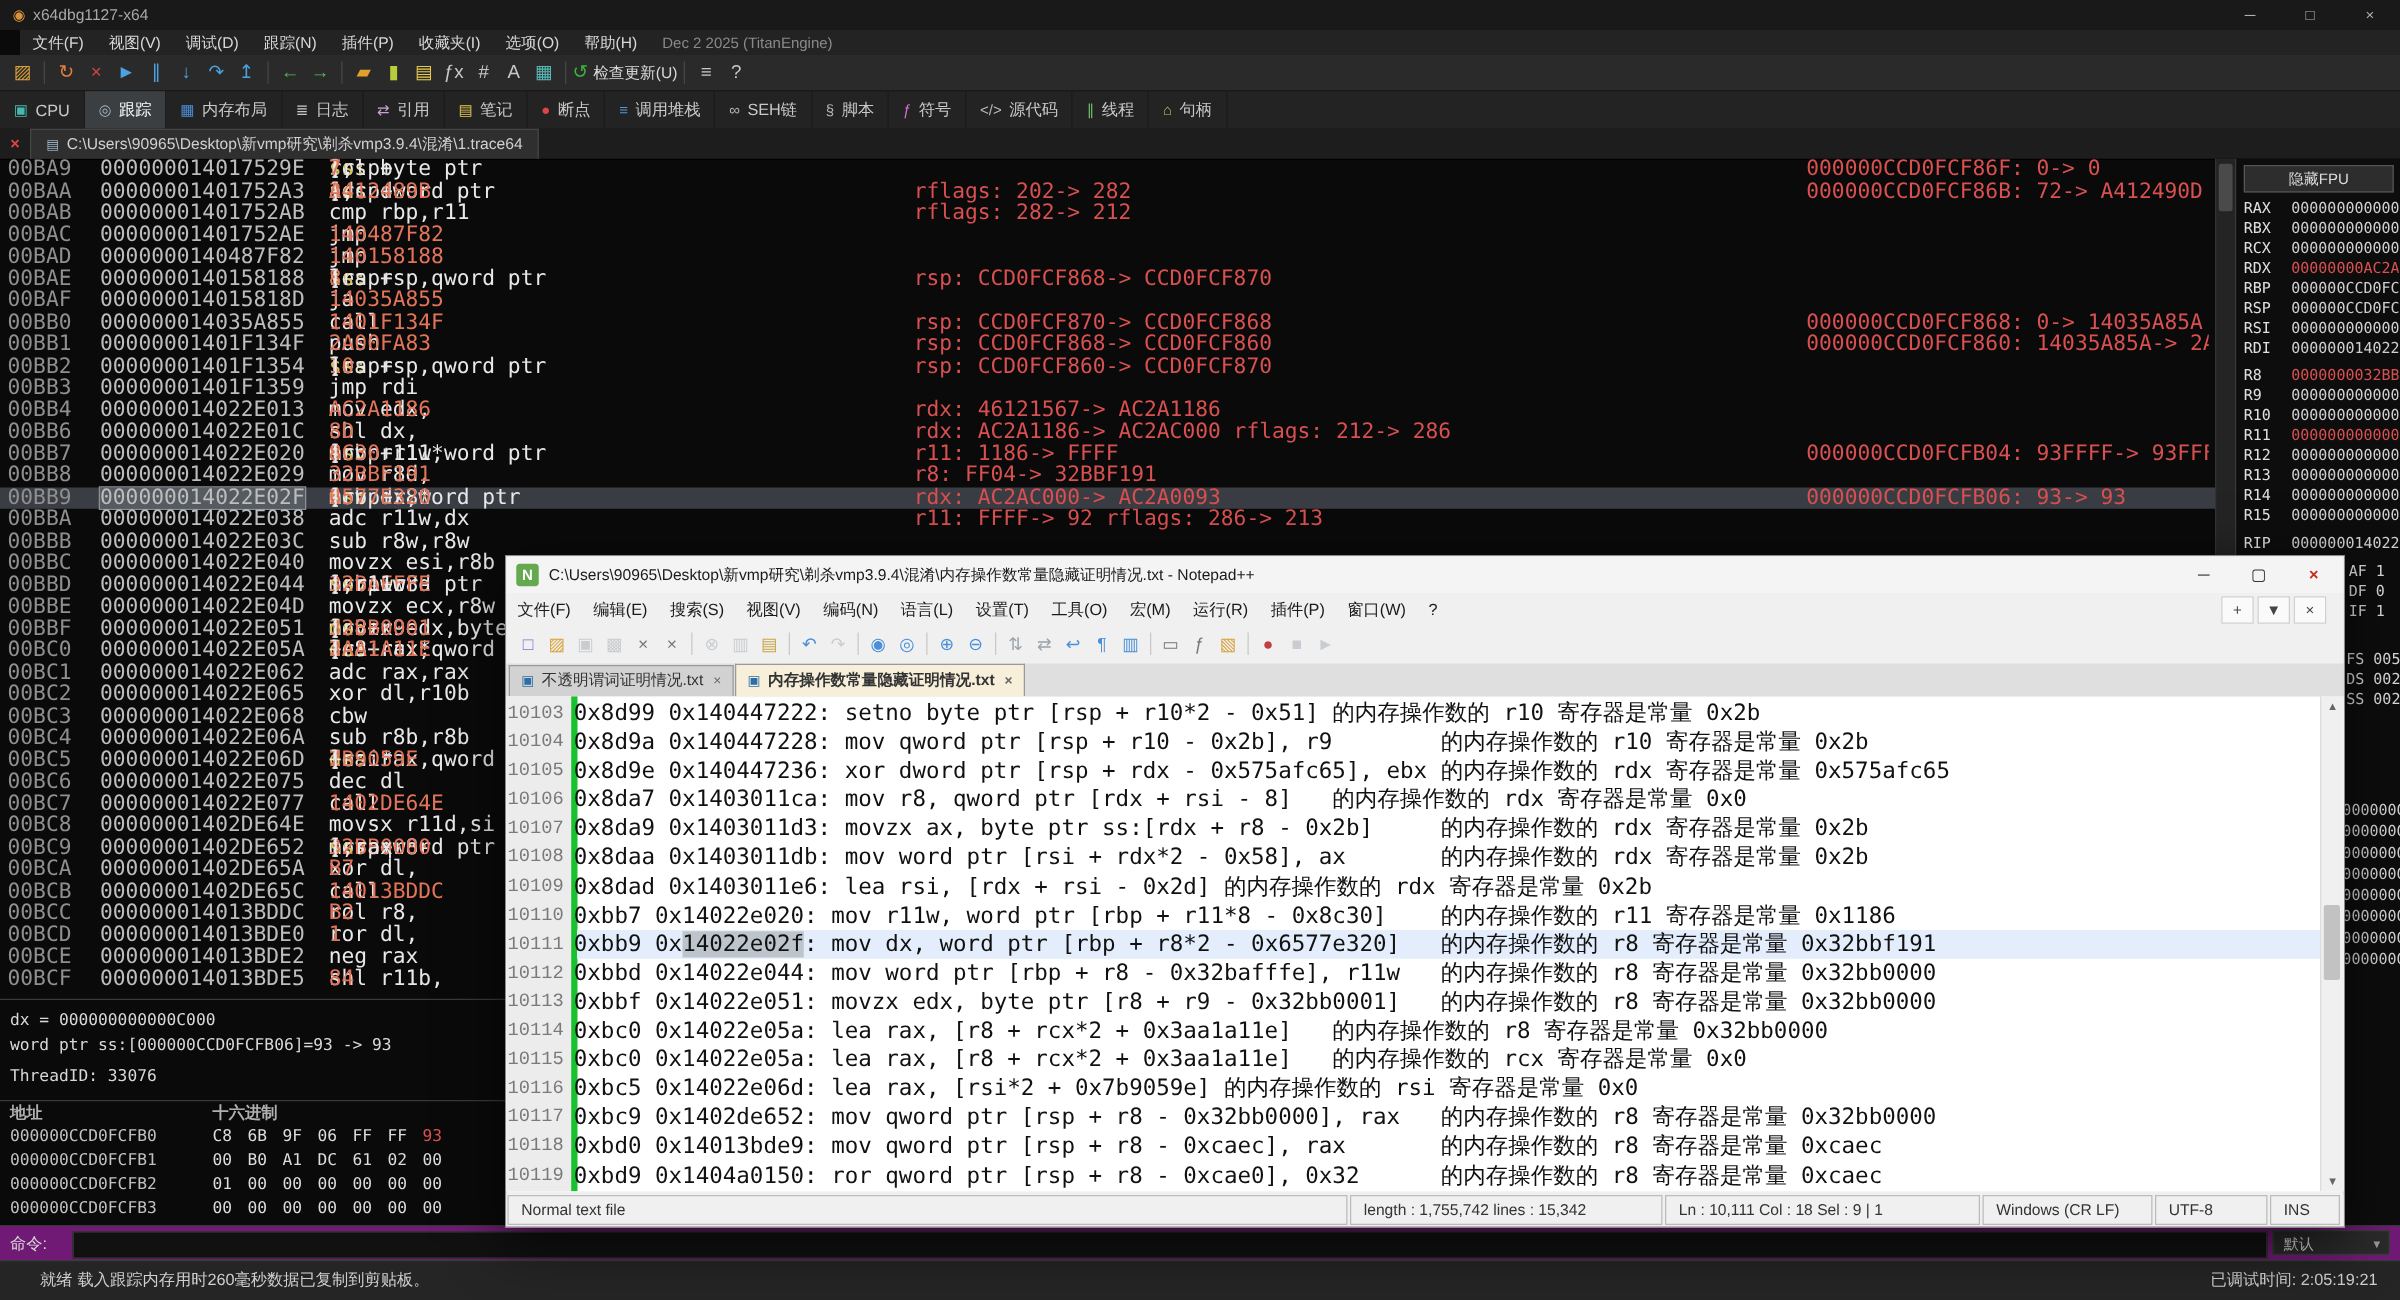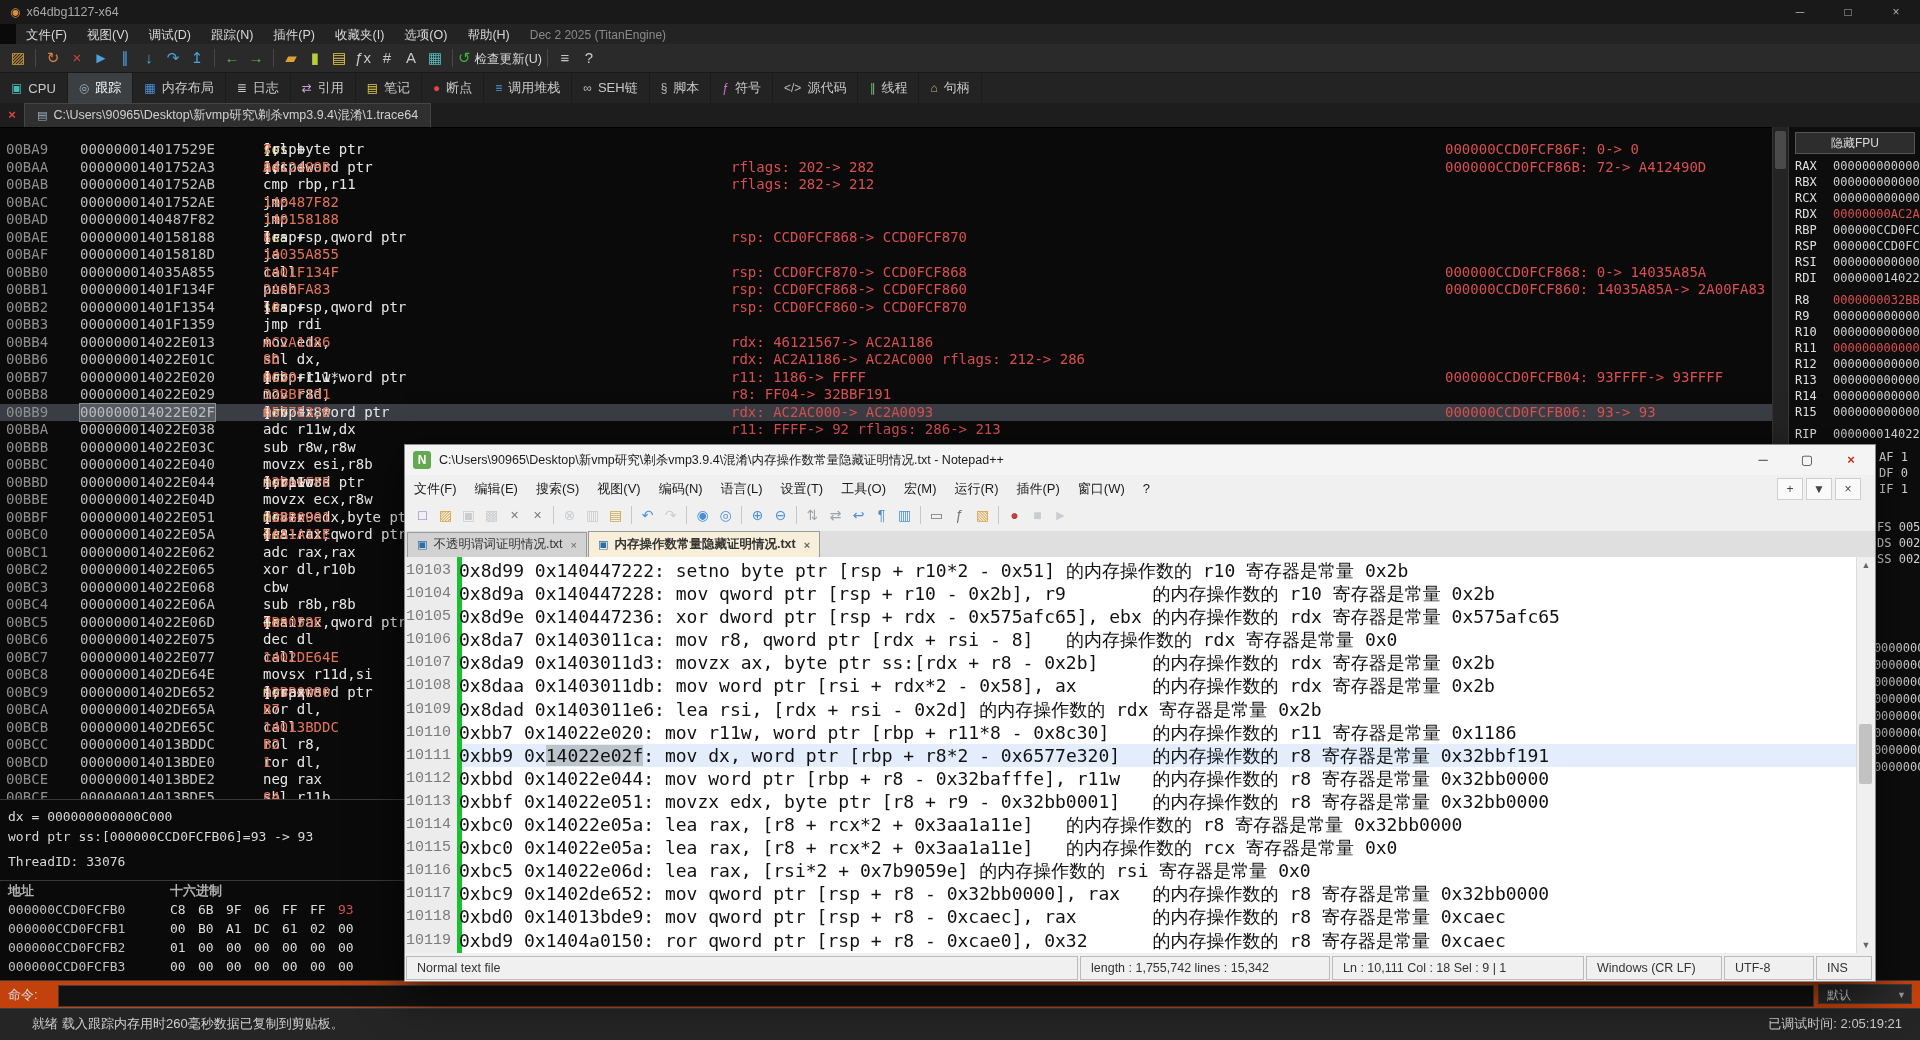--- a/index.html
+++ b/index.html
@@ -20,21 +20,21 @@
   .xtb-sep{display:inline-block;width:1px;height:18px;background:#474747;margin:5px 5px 0 5px;vertical-align:top;}
   #x-tabbar{position:absolute;left:0;top:73px;width:1920px;height:30px;background:#232323;border-bottom:1px solid #151515;white-space:nowrap;}
   .xtab{display:inline-flex;align-items:center;gap:6px;height:30px;padding:0 11px;color:#c8c8c8;font-size:13px;border-right:1px solid #1b1b1b;}
   .xtab.active{background:#3c3f42;color:#ffffff;}
   .xtab-ic{font-size:12px;}
   #x-pathbar{position:absolute;left:0;top:103px;width:1920px;height:24px;background:#1d1d1d;border-bottom:1px solid #000;}
   #x-pathclose{display:inline-block;width:24px;text-align:center;color:#e04545;font-weight:bold;line-height:24px;font-size:13px;}
   #x-pathtab{display:inline-flex;align-items:center;gap:6px;height:23px;padding:0 12px;background:#2f2f2f;border:1px solid #454545;border-bottom:none;color:#d0d0d0;font-size:12.5px;vertical-align:top;}
   #x-pathtab .pi{color:#9ab0c0;font-size:11px;}
   
-  #trace{position:absolute;left:0;top:127px;width:1772px;height:672px;overflow:hidden;font-family:"DejaVu Sans Mono",monospace;font-size:14px;padding-top:14px;box-sizing:border-box;}
+  #trace{position:absolute;left:0;top:127px;width:1772px;height:672px;overflow:hidden;font-family:"DejaVu Sans Mono",monospace;font-size:17px;padding-top:0;box-sizing:border-box;}
   .trow{position:relative;height:17.5px;line-height:17.5px;white-space:nowrap;}
   .trow span{position:absolute;top:0;}
   .c-idx{left:6px;color:#8f8f8f;}
   .c-addr{left:80px;color:#bdbdbd;}
   .c-dis{left:263px;color:#e8e8e8;}
   .c-reg{left:731px;color:#d85050;}
   .c-mem{left:1445px;color:#d85050;width:322px;overflow:hidden;}
   .selrow{background:#3a3e44;}
   .seladdr{background:#565b61;outline:1px solid #8a9097;}
   .hexv{color:#e2745a;} .segp{color:#d8c050;}
@@ -60,21 +60,21 @@
   .info-line:last-child{margin-top:5px;}
   #dumppane{position:absolute;left:0;top:880px;width:1788px;height:100px;border-top:1px solid #3a3a3a;font-family:"DejaVu Sans Mono",monospace;font-size:13px;}
   #dump-head{position:relative;height:19px;line-height:19px;color:#b0b0b0;}
   #dump-head span{position:absolute;font-weight:bold;}
   .drow{position:relative;height:19px;line-height:19px;white-space:nowrap;}
   .daddr{position:absolute;left:8px;color:#c0c0c0;width:120px;overflow:hidden;}
   .dbytes{position:absolute;left:170px;}
   .db{display:inline-block;width:28px;color:#dcdcdc;}
   .db.red{color:#d85050;}
   
-  #cmdbar{position:absolute;left:0;top:980px;width:1920px;height:28px;background:#c2410c;border-top:1px solid #3a3a3a;}
+  #cmdbar{position:absolute;left:0;top:980px;width:1920px;height:28px;background:#701a75;border-top:1px solid #3a3a3a;}
   #cmd-label{position:absolute;left:8px;top:0;line-height:28px;color:#d8d8d8;font-size:13px;}
   #cmd-input{position:absolute;left:58px;top:4px;width:1750px;height:18px;background:#111;border:1px solid #3c3c3c;color:#ddd;font-family:"DejaVu Sans Mono",monospace;}
   #cmd-combo{position:absolute;left:1818px;top:3px;width:94px;height:20px;background:#2a2a2a;border:1px solid #3c3c3c;color:#d8d8d8;font-size:12px;line-height:20px;padding-left:8px;box-sizing:border-box;}
   #cmd-combo .arr{float:right;margin-right:5px;font-size:9px;color:#999;}
   #statusbar{position:absolute;left:0;top:1008px;width:1920px;height:32px;background:#252525;border-top:1px solid #3a3a3a;color:#cfcfcf;font-size:13px;line-height:30px;}
   #st-ready{position:absolute;left:10px;margin-left:22px;}
   #st-msg{position:absolute;left:62px;}
   #st-time{position:absolute;right:18px;}
   
   #npp{position:absolute;left:404px;top:444px;width:1470px;height:536px;background:#f0f0f0;border:1px solid #8a8a8a;box-shadow:0 12px 42px rgba(0,0,0,.65);z-index:10;}

